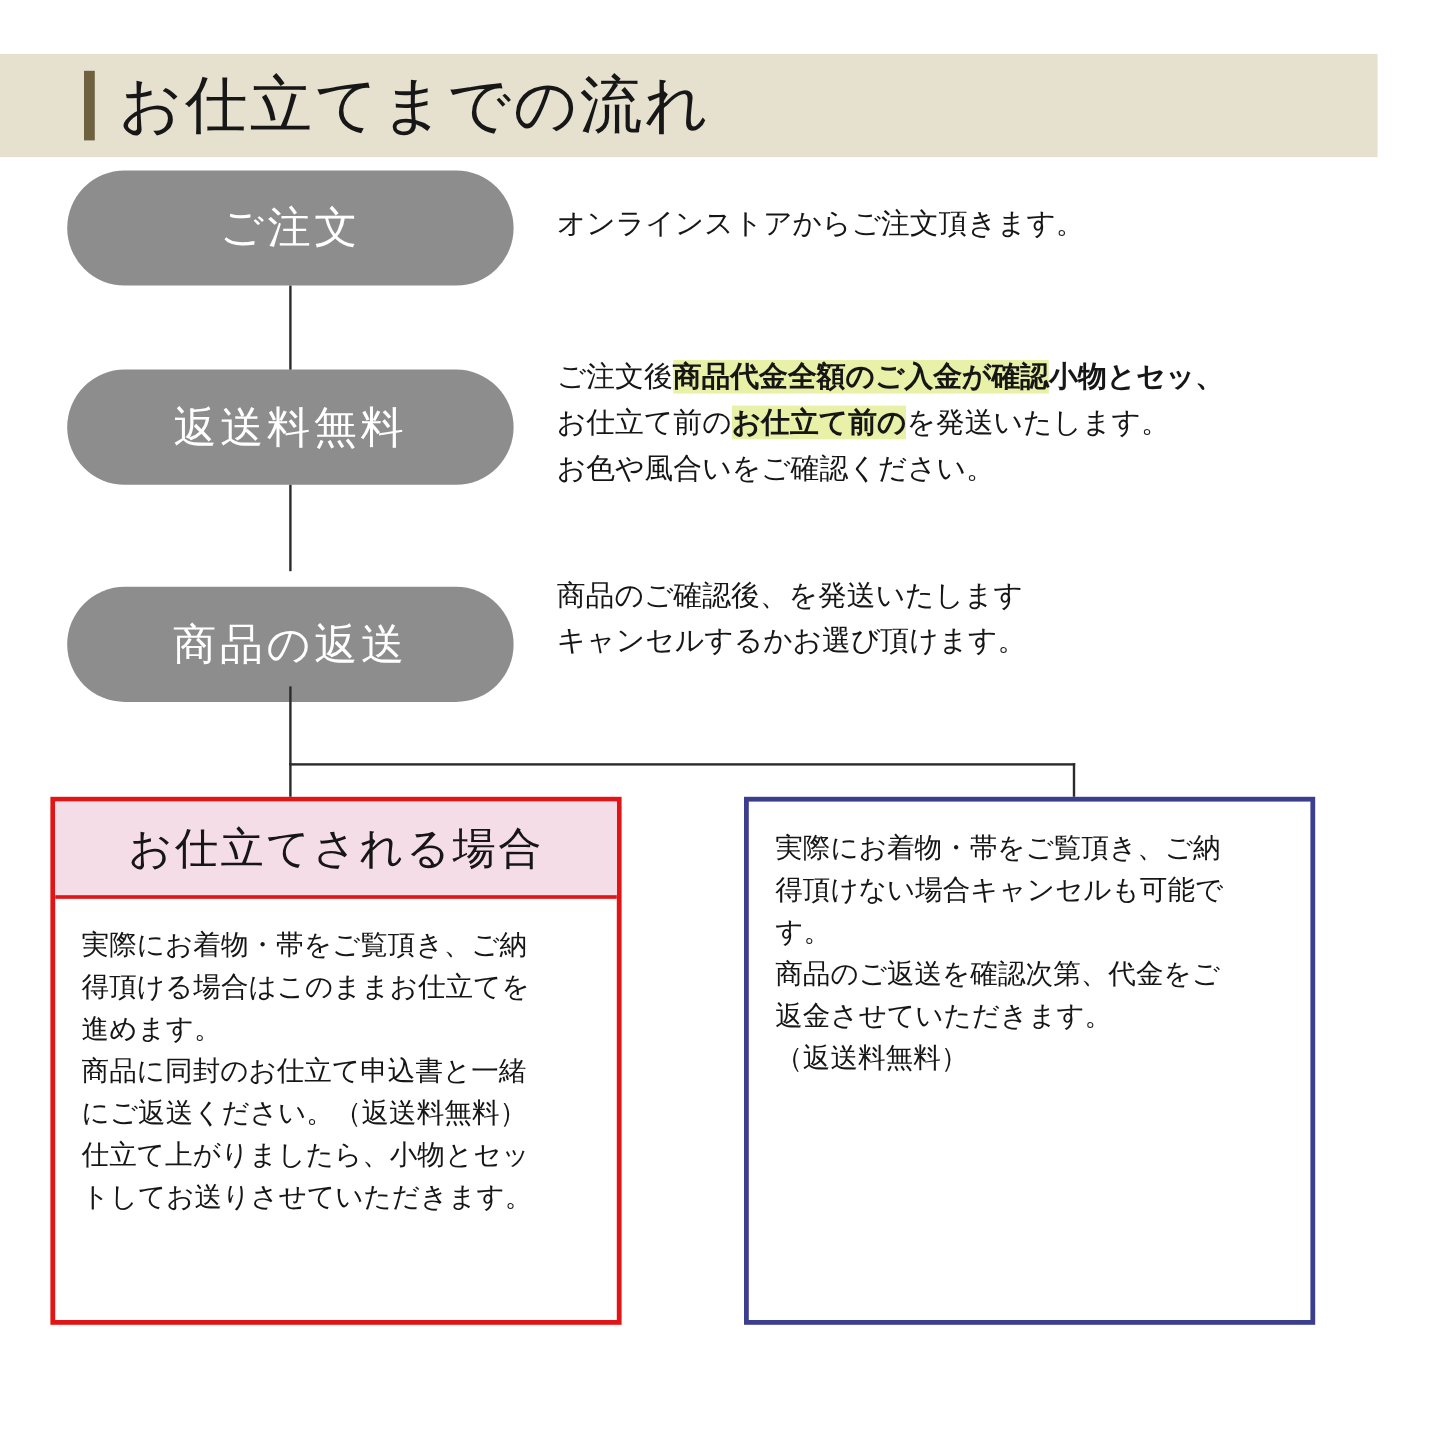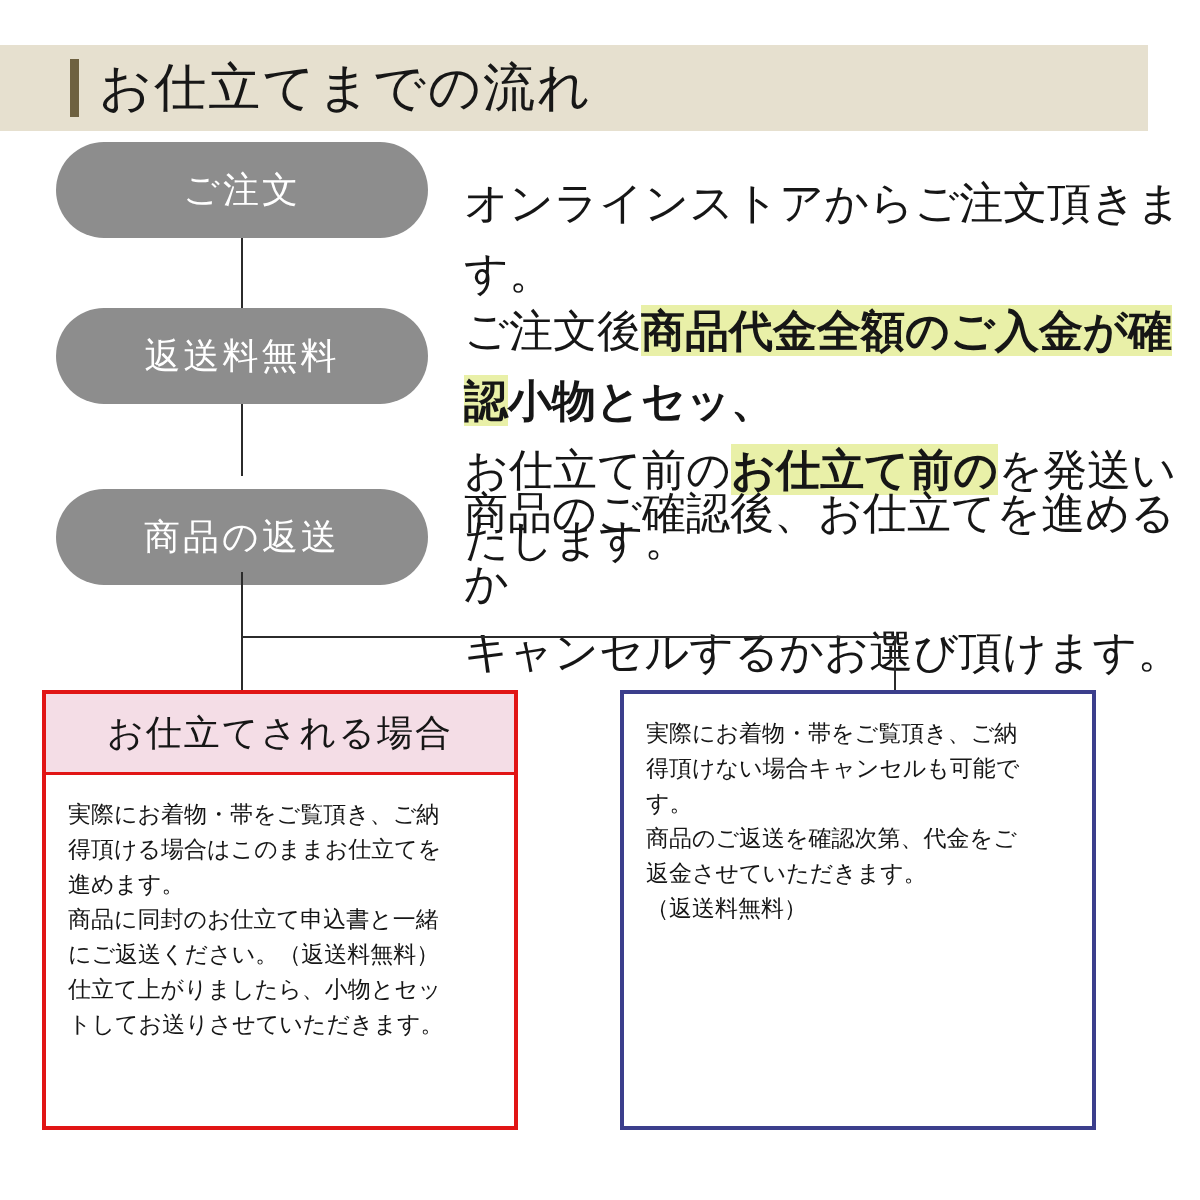--- a/index.html
+++ b/index.html
@@ -59,21 +59,21 @@
     font-size: 36px;
     letter-spacing: 3px;
     font-family: "DejaVu Sans", sans-serif;
   }
   #step-1 { left: 56px; top: 142px; }
   #step-2 { left: 56px; top: 308px; }
   #step-3 { left: 56px; top: 476px; margin-top: 13px; }
 
   .step-text {
     position: absolute;
-    font-size: 44px;
+    font-size: 24px;
     line-height: 1.58;
     font-family: "DejaVu Sans", sans-serif;
     color: #161616;
     white-space: pre-line;
   }
   #text-1 { left: 464px; top: 168px; }
   #text-2 { left: 464px; top: 296px; }
   #text-3 { left: 464px; top: 478px; }
 
   .hl {
@@ -91,21 +91,21 @@
   #conn-v2 { left: 241px; top: 404px; width: 2px; height: 72px; }
   #conn-v3 { left: 241px; top: 572px; width: 2px; height: 65px; }
   #conn-h  { left: 241px; top: 636px; width: 655px; height: 2px; }
   #conn-v4 { left: 241px; top: 636px; width: 2px; height: 54px; }
   #conn-v5 { left: 894px; top: 636px; width: 2px; height: 54px; }
 
   
   .outcome {
     position: absolute;
     width: 476px;
-    top: 690px;
+    top: 664px;
     height: 440px;
     box-sizing: border-box;
     background: #ffffff;
   }
   #outcome-left  { left: 42px; border: 4px solid #e11515; }
   #outcome-right { left: 620px; border: 4px solid #3b3e8c; }
 
   .outcome-head {
     height: 78px;
     display: flex;
@@ -137,26 +137,26 @@
 </div>
 
 <div class="step" id="step-1">
   <span>ご注文</span>
 </div>
 <div class="step-text" id="text-1">オンラインストアからご注文頂きます。</div>
 
 <div class="step" id="step-2">
   <span>返送料無料</span>
 </div>
-<div class="step-text" id="text-2"><span>ご注文後</span><span class="hl">商品代金全額のご入金が確認</span><span class="bold">小物とセッ、</span><br><span>お仕立て前の</span><span class="hl">お仕立て前の</span><span>を発送いたします。</span><br></div>
+<div class="step-text" id="text-2"><span>ご注文後</span><span class="hl">商品代金全額のご入金が確認</span><span class="bold">小物とセッ、</span><br><span>お仕立て前の</span><span class="hl">お仕立て前の</span><span>を発送いたします。</span><br><span>お色や風合いをご確認ください。</span></div>
 
 <div class="step" id="step-3">
   <span>商品の返送</span>
 </div>
-<div class="step-text" id="text-3">商品のご確認後、お仕立てを進めるか
+<div class="step-text" id="text-3">商品のご確認後、を発送いたします
 キャンセルするかお選び頂けます。</div>
 
 <div class="conn" id="conn-v1"></div>
 <div class="conn" id="conn-v2"></div>
 <div class="conn" id="conn-v3"></div>
 <div class="conn" id="conn-h"></div>
 <div class="conn" id="conn-v4"></div>
 <div class="conn" id="conn-v5"></div>
 
 <div class="outcome" id="outcome-left">

